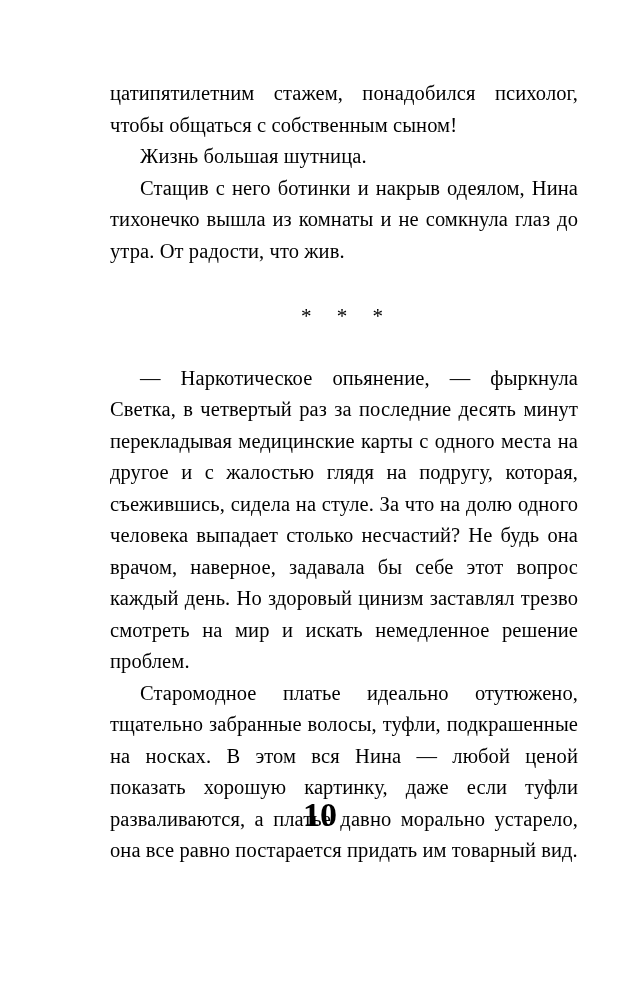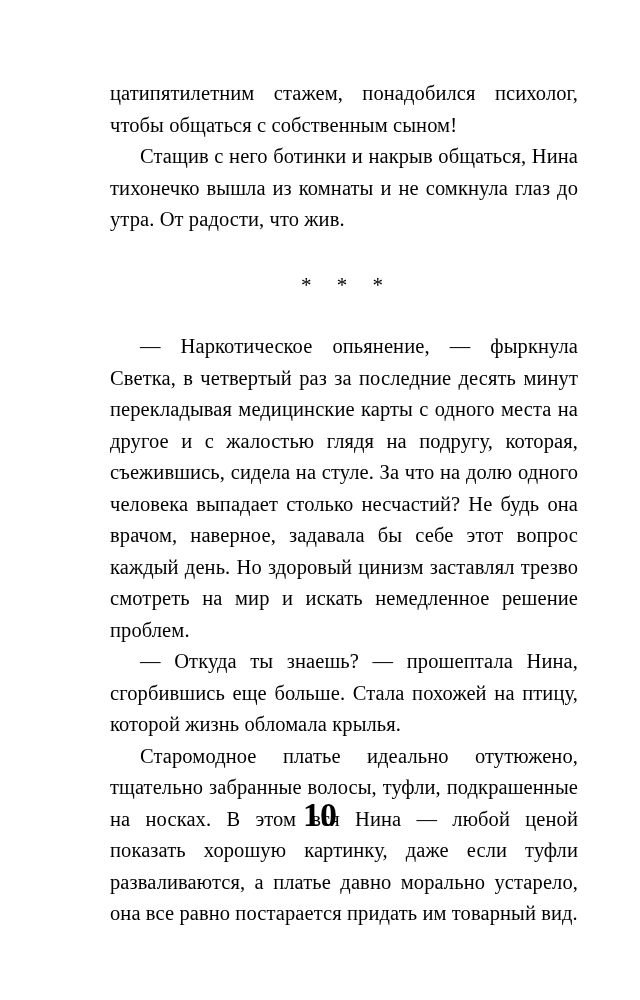--- a/index.html
+++ b/index.html
@@ -55,28 +55,28 @@
 </style>
 </head>
 <body>
 
 <div class="page">
 
   <div class="text-block">
 
     <div>
       <p class="para no-indent">цатипятилетним стажем, понадобился психолог, чтобы общаться с собственным сыном!</p>
-      <p class="para">Стащив с него ботинки и накрыв общаться, Нина тихонечко вышла из комнаты и не сомкнула глаз до утра. От радости, что жив.</p>
+      <p class="para">Жизнь большая шутница.</p>
+      <p class="para">Стащив с него ботинки и накрыв одеялом, Нина тихонечко вышла из комнаты и не сомкнула глаз до утра. От радости, что жив.</p>
     </div>
 
     <div class="scene-break">* * *</div>
 
     <div>
       <p class="para">— Наркотическое опьянение, — фыркнула Светка, в четвертый раз за последние десять минут перекладывая медицинские карты с одного места на другое и с жалостью глядя на подругу, которая, съежившись, сидела на стуле. За что на долю одного человека выпадает столько несчастий? Не будь она врачом, наверное, задавала бы себе этот вопрос каждый день. Но здоровый цинизм заставлял трезво смотреть на мир и искать немедленное решение проблем.</p>
-      <p class="para">— Откуда ты знаешь? — прошептала Нина, сгорбившись еще больше. Стала похожей на птицу, которой жизнь обломала крылья.</p>
       <p class="para">Старомодное платье идеально отутюжено, тщательно забранные волосы, туфли, подкрашенные на носках. В этом вся Нина — любой ценой показать хорошую картинку, даже если туфли разваливаются, а платье давно морально устарело, она все равно постарается придать им товарный вид.</p>
     </div>
 
   </div>
 
   <div class="page-number">10</div>
 
 </div>
 
 </body></html>

